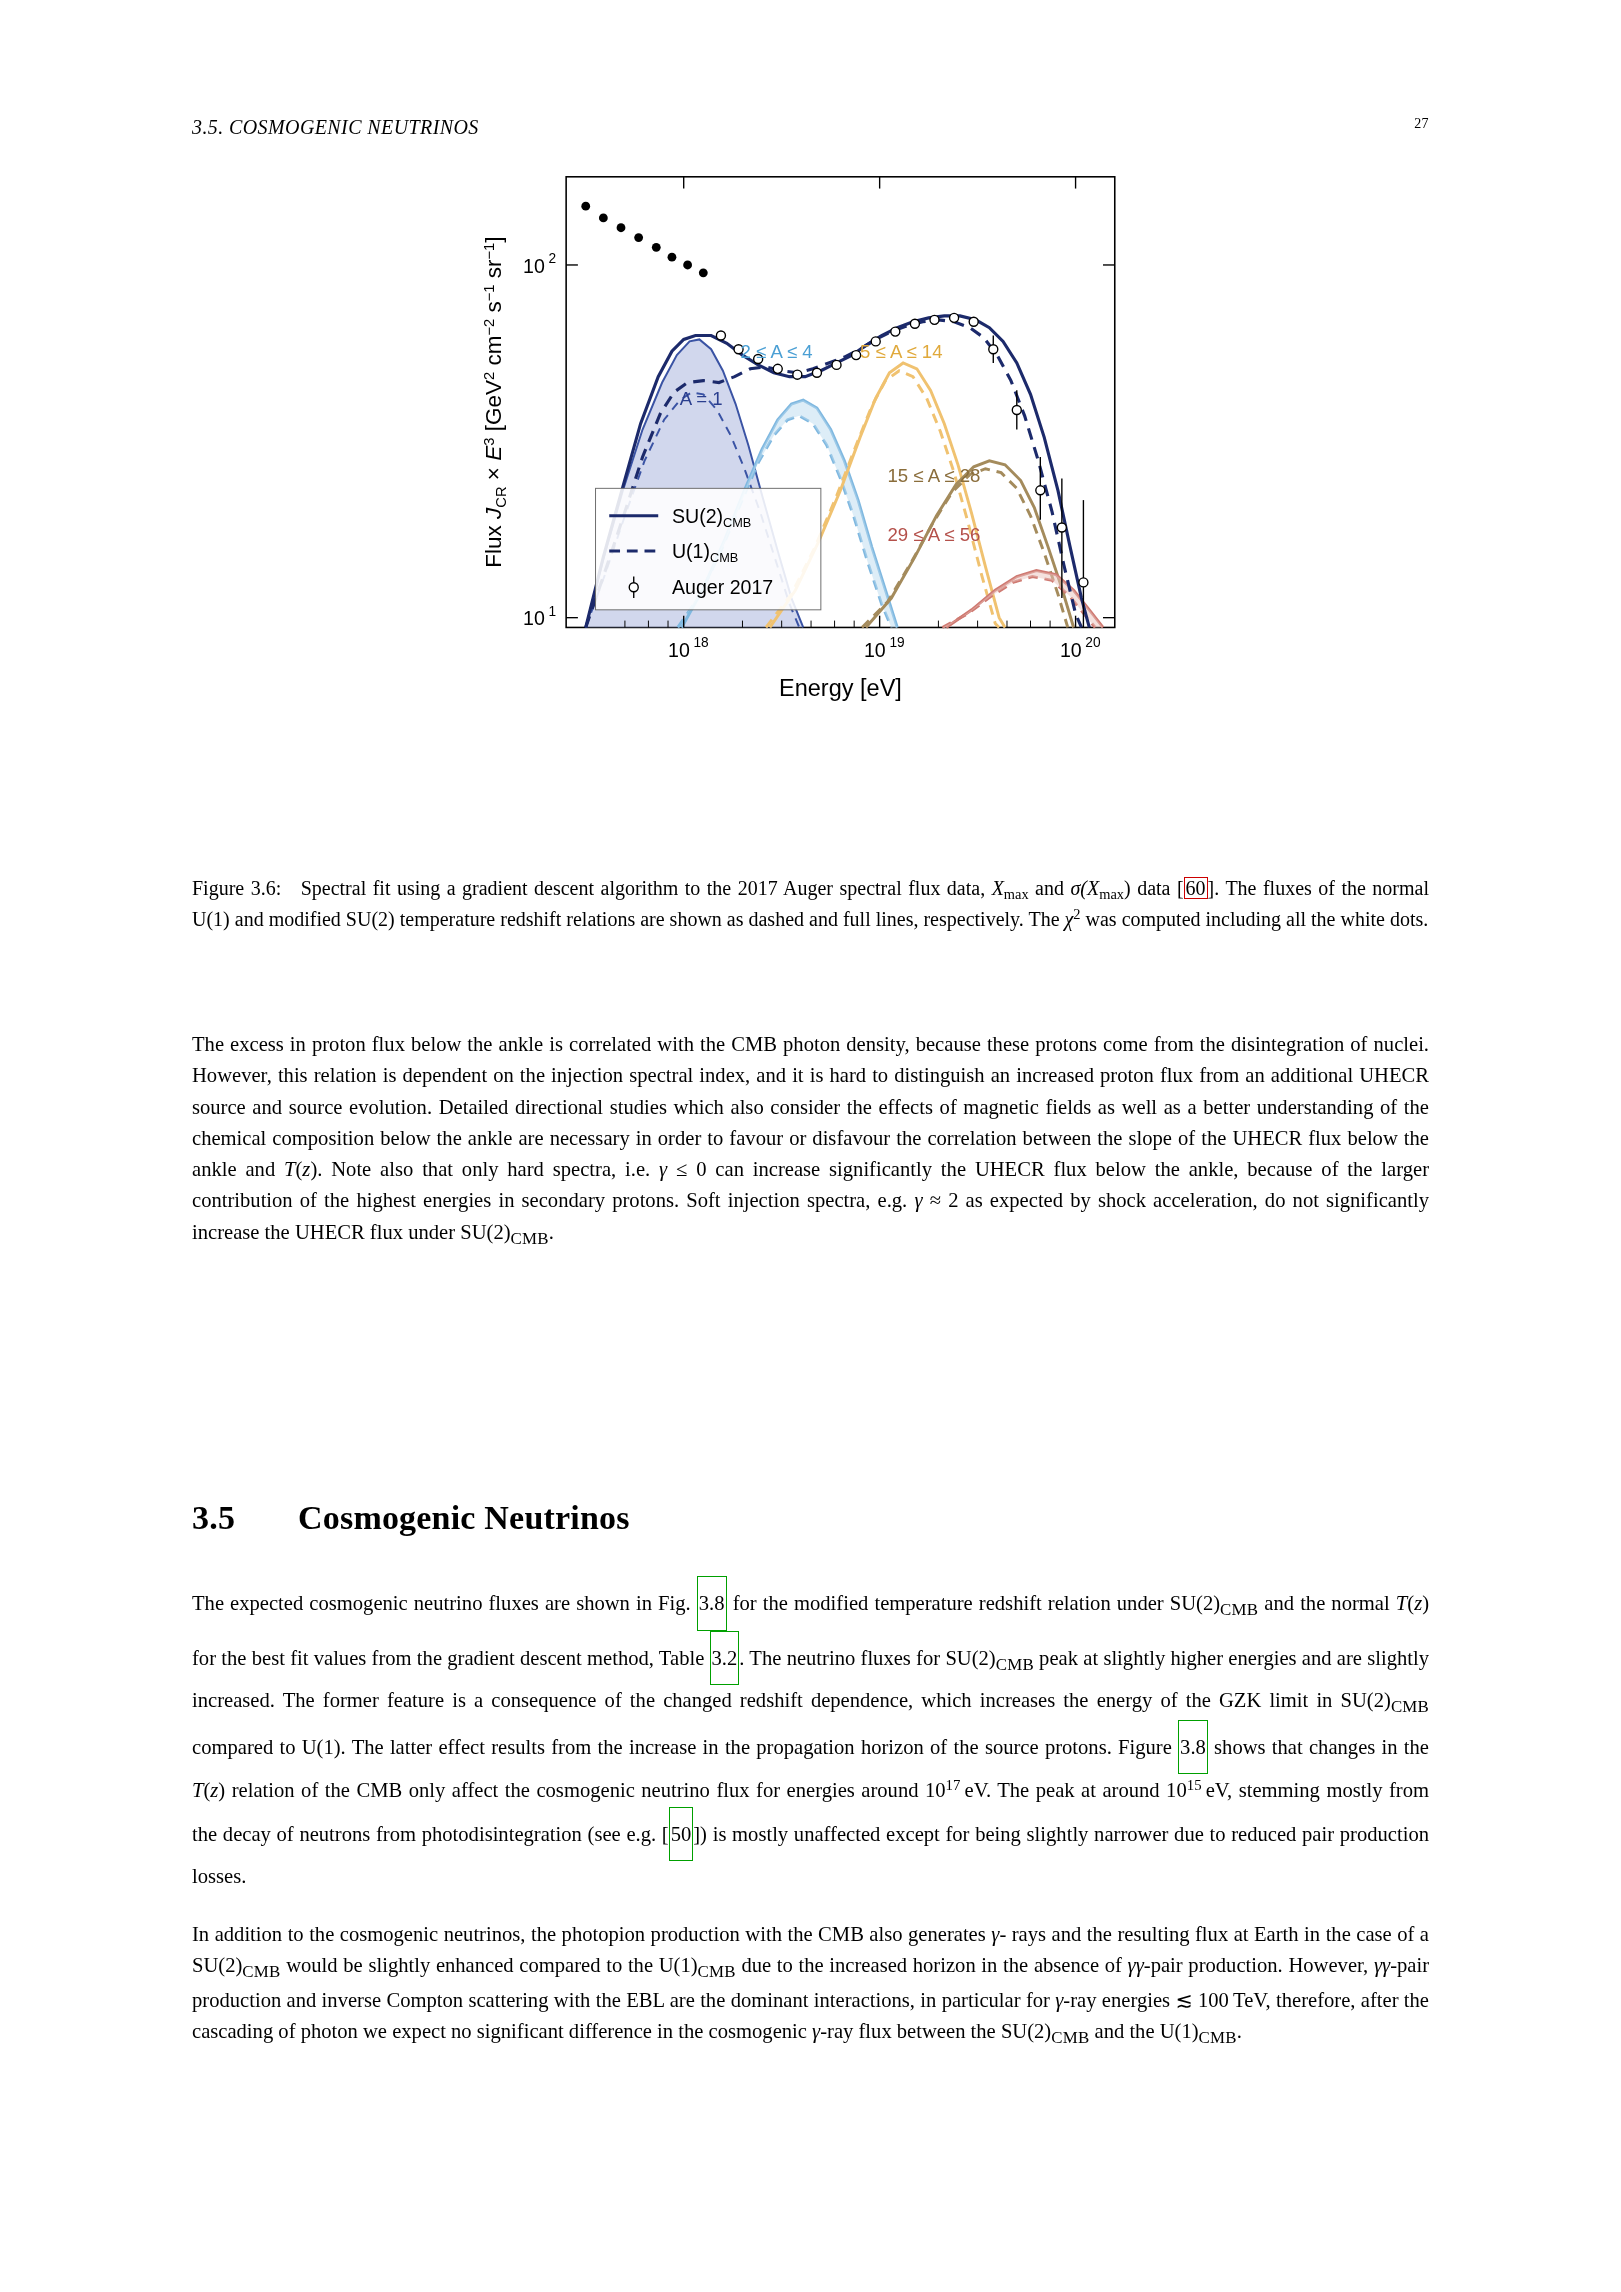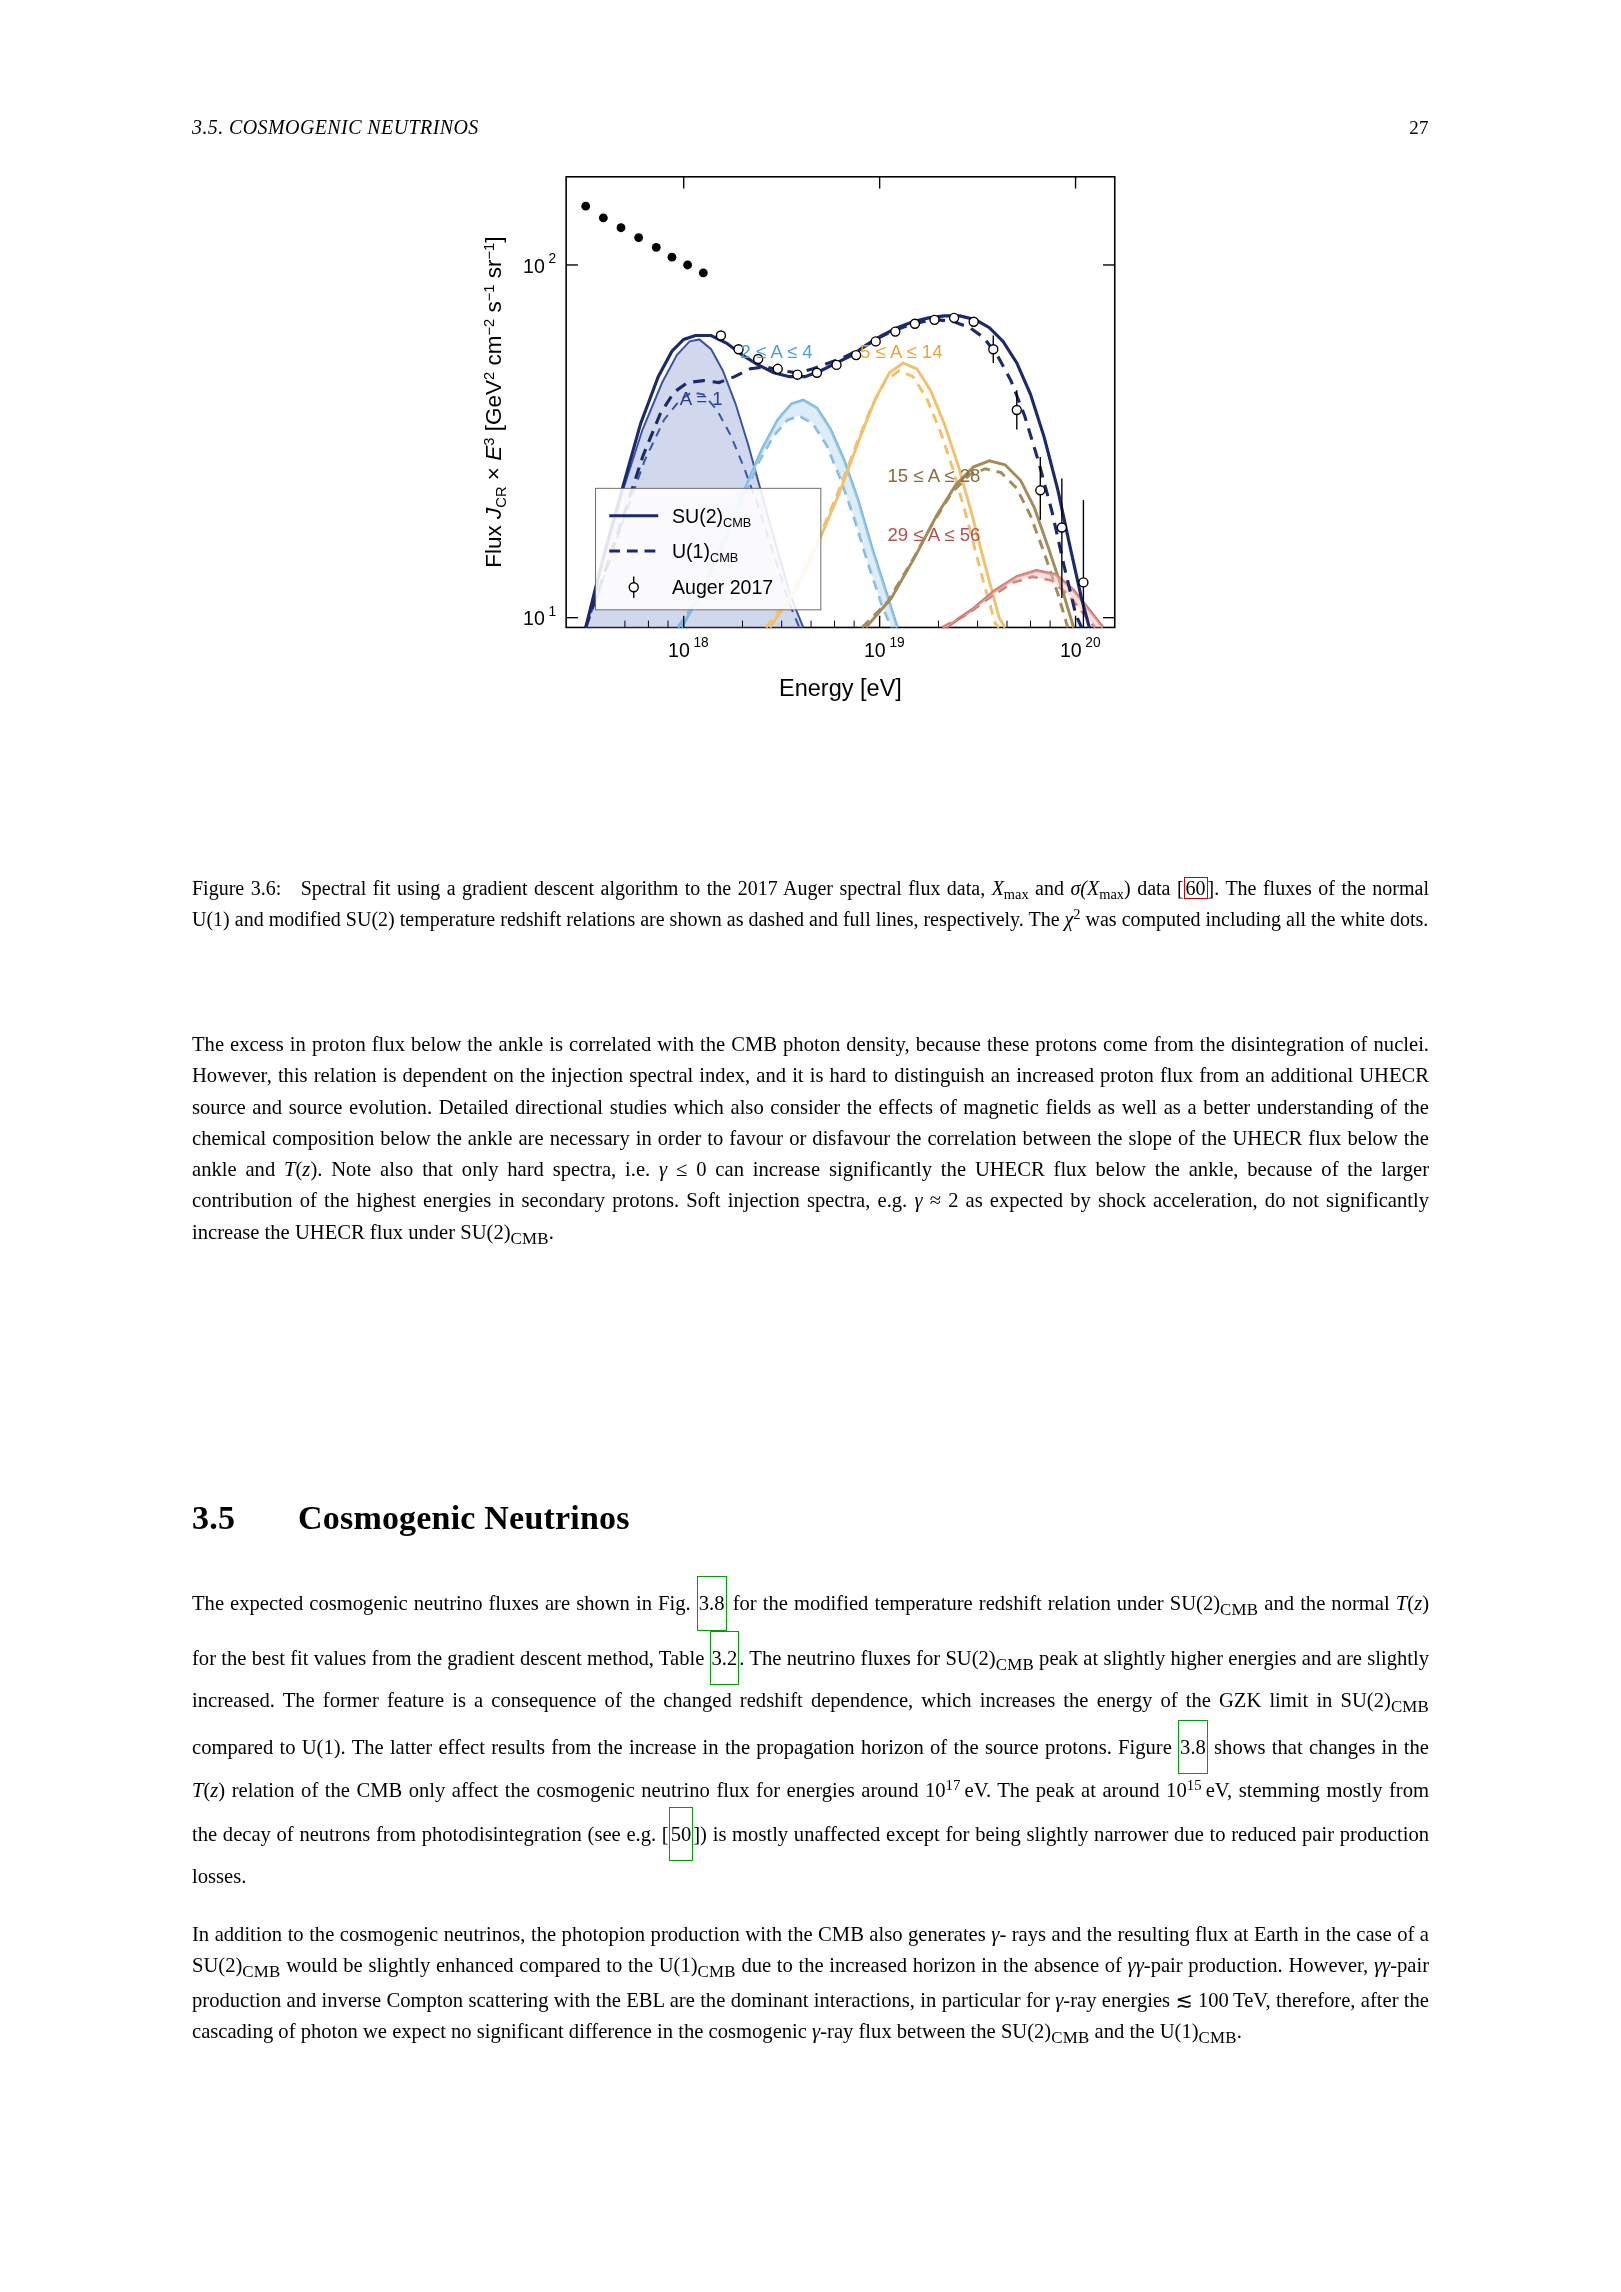--- a/index.html
+++ b/index.html
@@ -22,29 +22,29 @@
     height: 2293px;
   }
   
   .runhead {
     position: absolute;
     left: 192px;
     top: 116px;
     width: 1237px;
     display: flex;
     justify-content: space-between;
-    align-items: center;
+    align-items: flex-start;
     font-family: "Liberation Serif", serif;
     font-style: italic;
     font-size: 20px;
     letter-spacing: 0.4px;
   }
   .runhead .pageno {
     font-style: normal;
-    font-size: 19px;
+    font-size: 14px;
     margin-left: 32px;
   }
 
   
   .figure-wrap {
     position: absolute;
     left: 192px;
     top: 157px;
     width: 1237px;
     height: 686px;

